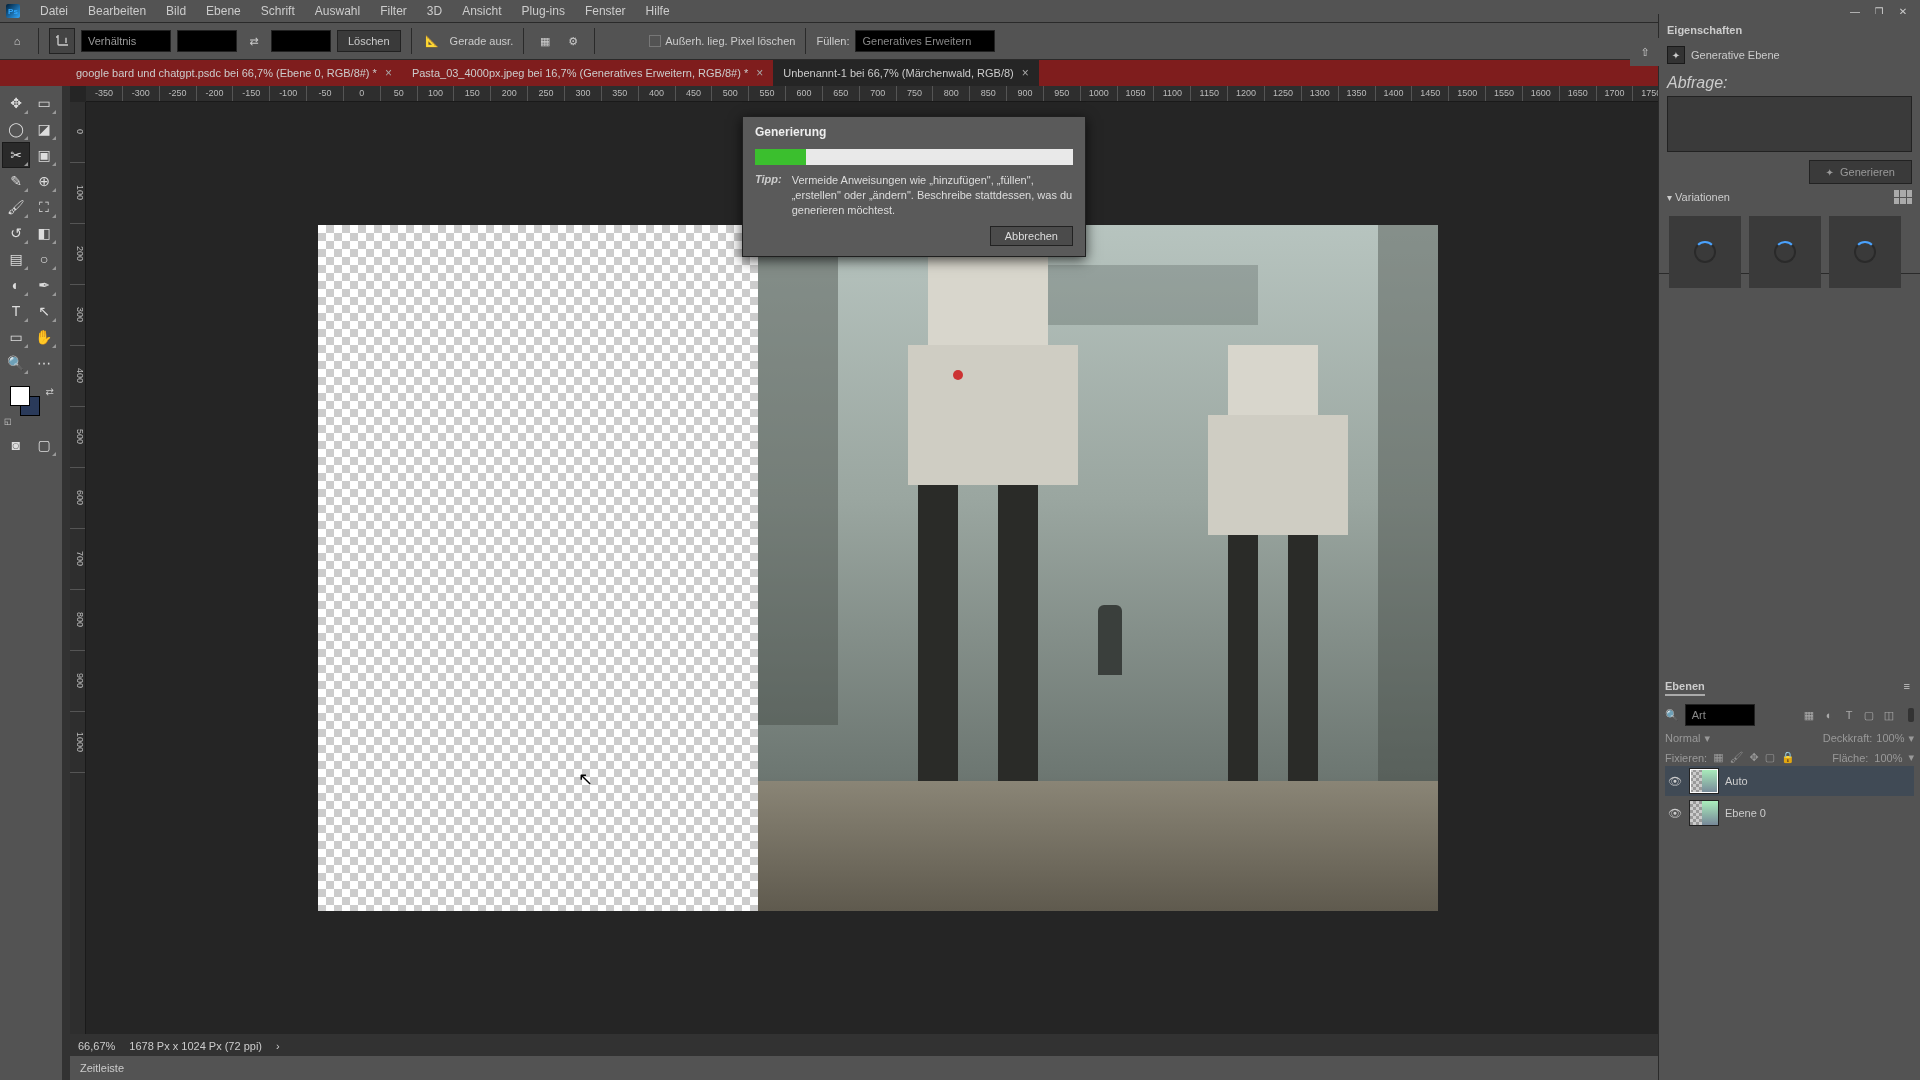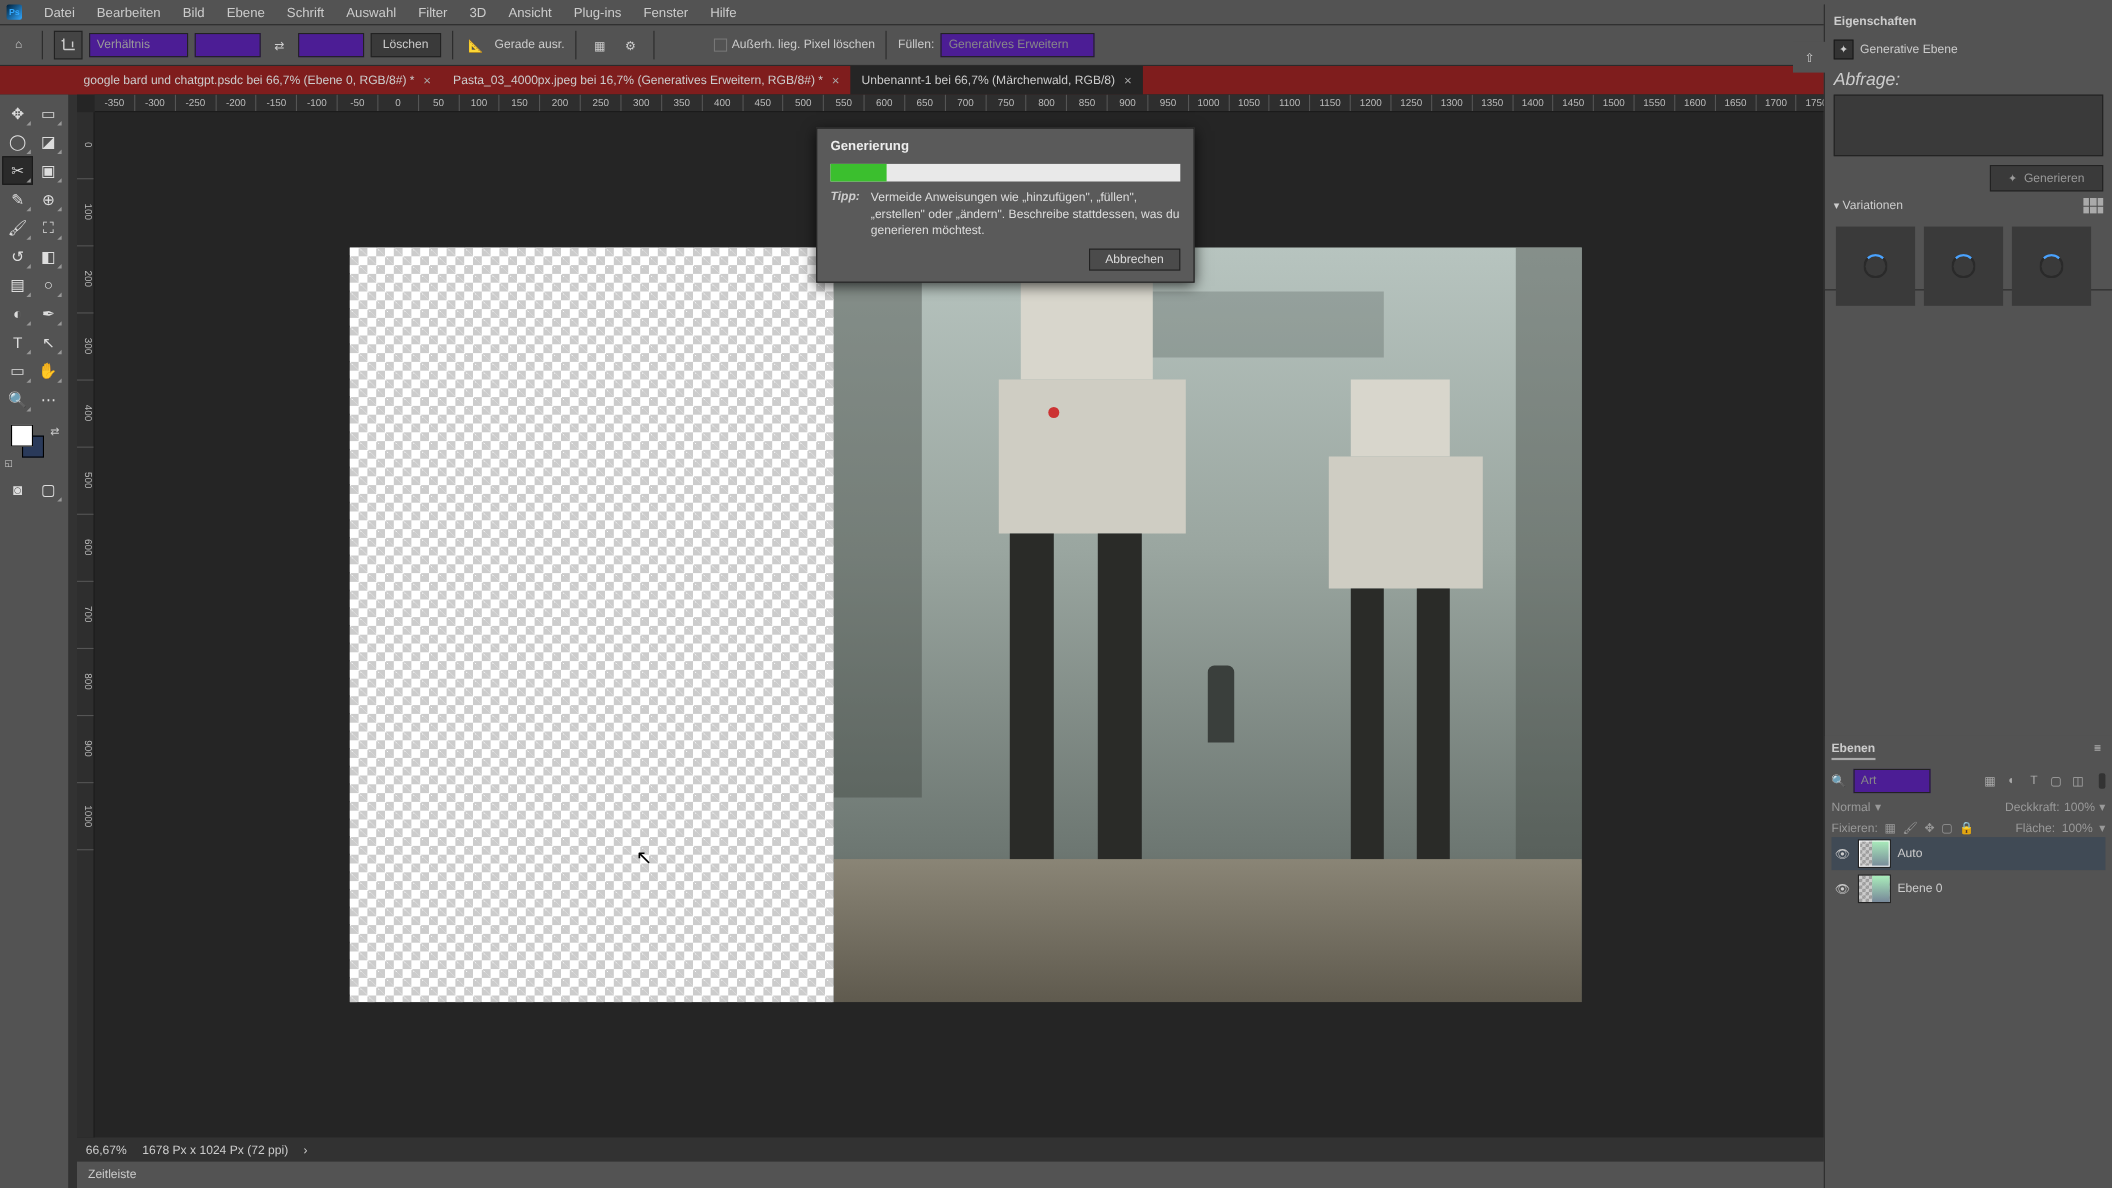--- a/index.html
+++ b/index.html
@@ -8,21 +8,21 @@
   
   .menubar { height: 22px; background: #535353; display: flex; align-items: center; padding: 0 6px; }
   .ps-logo { width: 14px; height: 14px; background: linear-gradient(135deg,#001e36,#31a8ff); border-radius: 2px; margin-right: 10px; display:flex;align-items:center;justify-content:center;font-size:8px;color:#31a8ff;font-weight:bold; }
   .menubar .mitem { padding: 0 10px; font-size: 12px; cursor: pointer; }
   .win-controls { margin-left: auto; display:flex; gap:2px; }
   .win-controls span { width:22px; height:16px; display:flex; align-items:center; justify-content:center; font-size:10px; }
   
   
   .optbar { height: 38px; background: #535353; border-top:1px solid #2a2a2a; border-bottom:1px solid #2a2a2a; display:flex; align-items:center; padding:0 6px; gap:6px; }
   .tool-sel { width:26px; height:26px; background:#444; border:1px solid #222; display:flex; align-items:center; justify-content:center; }
-  .opt-field { height:22px; background:#4c1d95; border:1px solid #222; padding:0 6px; display:flex; align-items:center; color:#999; font-size:11px; }
+  .opt-field { height:22px; background:#000000; border:1px solid #222; padding:0 6px; display:flex; align-items:center; color:#999; font-size:11px; }
   .opt-btn { height:22px; background:#3a3a3a; border:1px solid #222; padding:0 10px; display:flex; align-items:center; color:#ccc; cursor:pointer; }
   .opt-label { color:#ccc; font-size:11px; }
   .cbx { display:flex; align-items:center; gap:4px;padding-left:44px; }
   .cbx .box { width:12px;height:12px;border:1px solid #777; }
   .sep { width:1px; height:26px; background:#2a2a2a; margin:0 4px; }
   .icon-btn { width:22px;height:22px;display:flex;align-items:center;justify-content:center; color:#ccc; }
   
   
   .tabbar { height:26px; background:#7f1d1d; display:flex; align-items:center; padding-left:66px; }
   .doc-tab { height:26px; padding:0 10px; display:flex; align-items:center; gap:8px; font-size:11px; cursor:pointer; }
@@ -58,21 +58,21 @@
   .tbtn { width:28px; height:26px; display:flex; align-items:center; justify-content:center; color:#ddd; position:relative; font-size:14px; border:1px solid transparent; cursor:pointer;}
   .tbtn.sel { background:#2a2a2a; border:1px solid #1a1a1a; }
   .tbtn .corner{position:absolute;right:1px;bottom:1px;width:0;height:0;border-left:4px solid transparent;border-bottom:4px solid #999;}
   .swatch { margin-top:10px; position:relative; height:40px; }
   .swatch .fg{position:absolute; top:0; left:8px; width:20px;height:20px;background:#fff;border:1px solid #000;z-index:2;}
   .swatch .bg{position:absolute; top:10px; left:18px; width:20px;height:20px;background:#2a3a5a;border:1px solid #000;}
   .swatch .sw{position:absolute; top:0; right:6px; font-size:10px;}
   .swatch .rs{position:absolute; bottom:0; left:2px; font-size:8px;}
   
   
-  .panels { position:absolute; top:4px; right:0; width:262px; bottom:0; background:#535353; border-left:1px solid #2a2a2a; display:flex; flex-direction:column; }
+  .panels { position:absolute; top:14px; right:0; width:262px; bottom:0; background:#535353; border-left:1px solid #2a2a2a; display:flex; flex-direction:column; }
   .panel { background:#535353; border-bottom:1px solid #2a2a2a; padding:6px 8px; }
   .panel-title { font-size:11px; font-weight:bold; padding:4px 0; }
   .gen-row{display:flex;align-items:center;gap:6px;margin-top:6px;}
   .gen-icon{width:18px;height:18px;background:#333;border:1px solid #1a1a1a;display:flex;align-items:center;justify-content:center;font-size:10px;}
   .textarea{margin-top:4px;width:100%;height:56px;background:#3a3a3a;border:1px solid #222;color:#888;padding:3px;font-style:italic;}
   .gen-btn{margin-top:8px;margin-left:auto;height:24px;background:#3a3a3a;border:1px solid #222;padding:0 16px;display:flex;align-items:center;gap:6px;color:#999;font-size:11px;width:fit-content;float:right;}
   .gen-btn::before{content:"✦";font-size:10px;}
   .var-head{display:flex;justify-content:space-between;align-items:center;margin-top:6px;text-align:center;}
   .var-grid{display:flex;gap:8px;margin-top:10px;padding:2px;}
   .var-item{width:72px;height:72px;background:#3a3a3a;display:flex;align-items:center;justify-content:center;}
@@ -82,21 +82,21 @@
   
   
   .layers-panel{flex:1; background:#535353; padding:6px 6px 0;}
   .ltabs{display:flex;gap:10px;font-size:11px;text-align:right;}
   .ltabs span.act{border-bottom:2px solid #aaa;padding-bottom:2px;font-weight:bold;}
   .lfilter{display:flex;align-items:center;gap:6px;margin-top:8px;}
   .lfilter .srch{flex:0 0 auto;}
   .lfilter .fic{width:18px;height:18px;display:flex;align-items:center;justify-content:center;color:#aaa;font-size:11px;}
   .lfilter-right{margin-left:auto;display:flex;gap:2px;}
   .lopts{display:flex;justify-content:space-between;margin-top:6px;font-size:11px;color:#999;}
-  .lopts .ro{display:flex;gap:4px;align-items:center;}
+  .lopts .ro{display:flex;gap:4px;align-items:flex-start;}
   .llock{display:flex;gap:6px;margin-top:6px;color:#999;font-size:11px;align-items:center;}
   .llock .ic{font-size:11px;}
   .layer-row{display:flex;align-items:center;height:30px;margin-top:2px;gap:6px;padding:2px;font-size:11px;}
   .layer-row.sel{background:#404a55;}
   .eye{width:16px;text-align:center;}
   .thumb{width:30px;height:26px;border:1px solid #222;position:relative;overflow:hidden;}
   .thumb.lk::after{content:"";position:absolute;inset:0;border:1px solid #fff;}
   .thumb .tp{position:absolute;inset:0;
     background:
       linear-gradient(45deg,#999 25%,transparent 25%,transparent 75%,#999 75%,#999),

